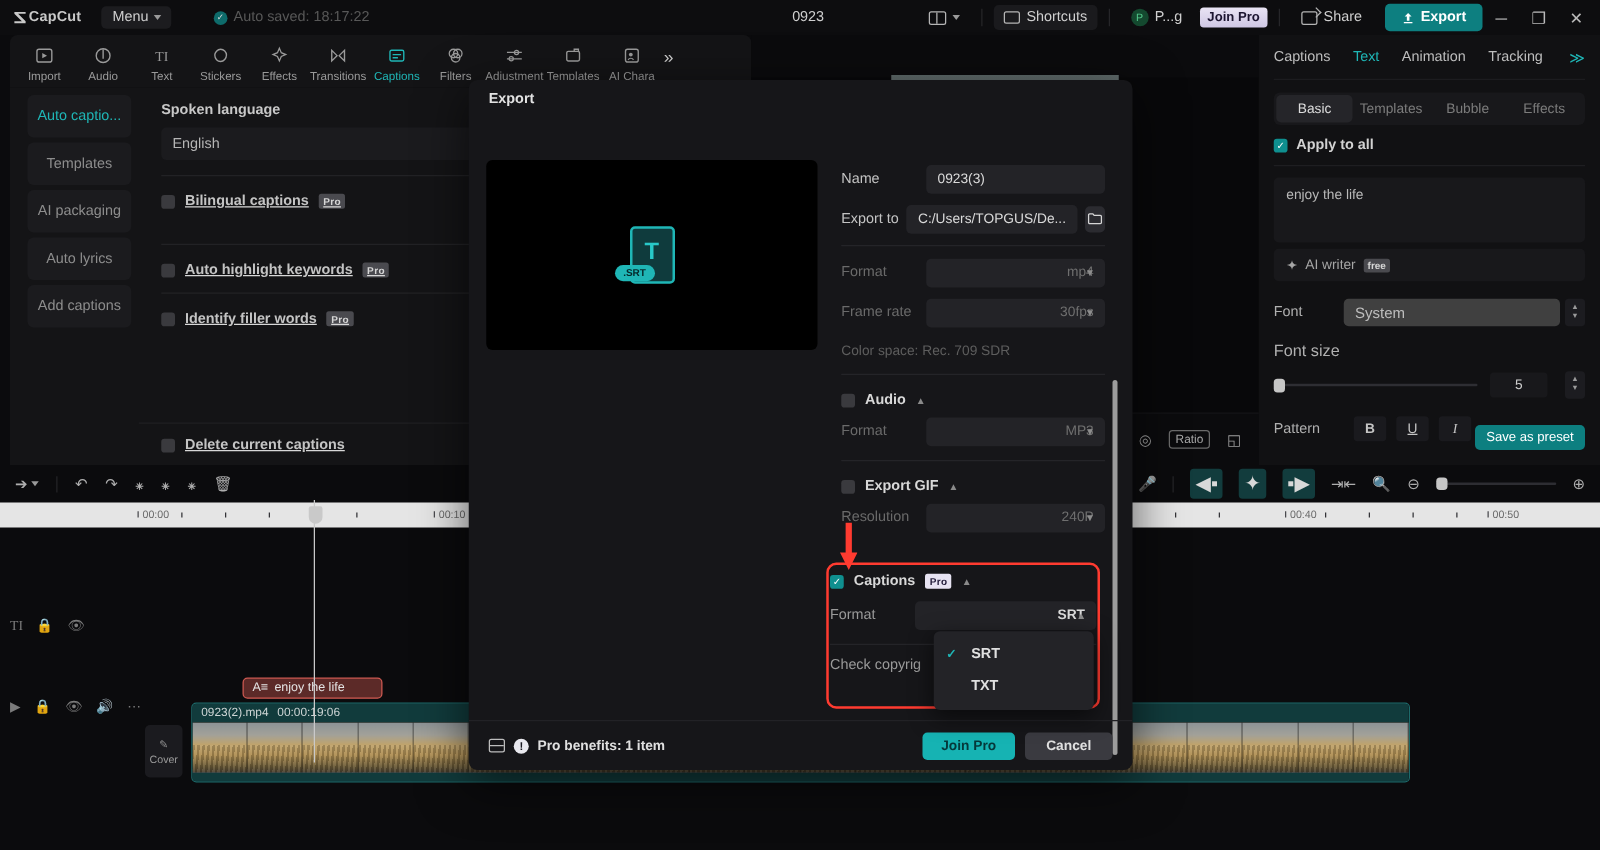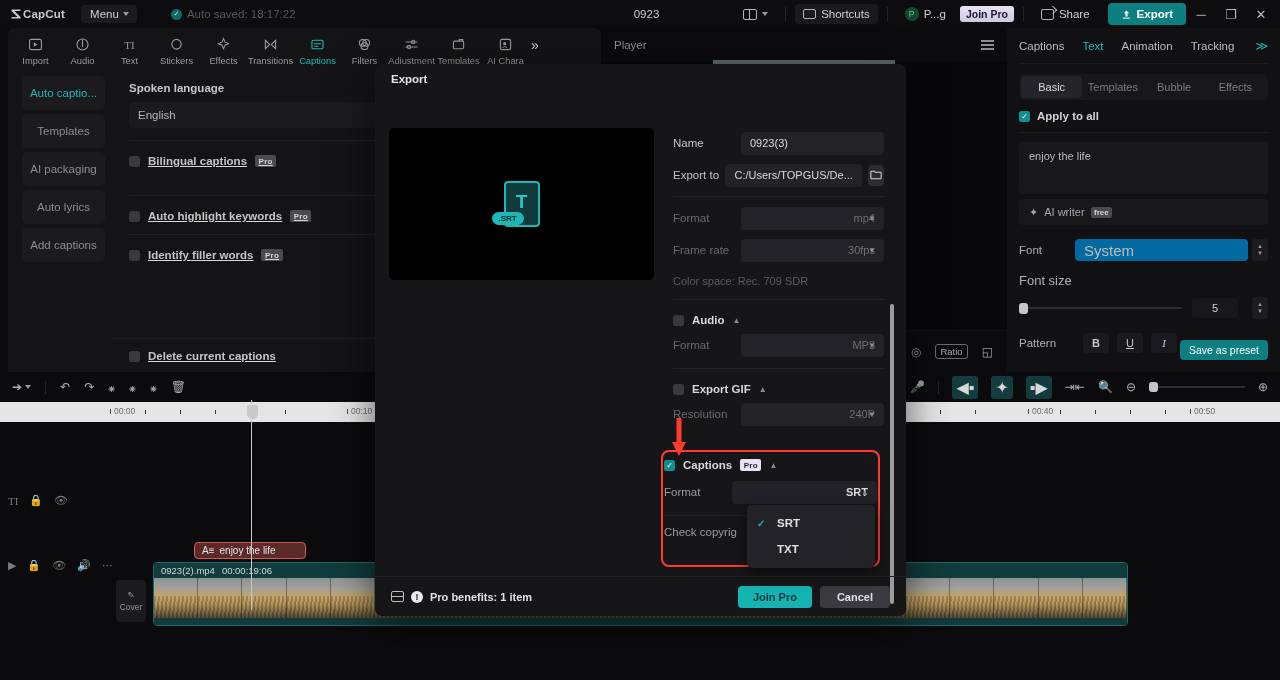--- a/index.html
+++ b/index.html
@@ -162,22 +162,22 @@
   .rp-hr { height: 1px; background: #1e1e21; margin: 10px 0 0 0; }
   .textarea { margin-top: 9px; height: 52px; background: #18181b; border-radius: 4px;
               padding: 8px 10px; font-size: 11px; color: #b9b9b9; }
   .aiwriter { margin-top: 5px; height: 26px; background: #18181b; border-radius: 4px;
               display: flex; align-items: center; gap: 6px; padding: 0 10px;
               font-size: 11px; color: #a6a6a6; }
   .free-badge { background: #4a4a4f; color: #d6d6d6; font-size: 8px; font-weight: 700;
                 border-radius: 2px; padding: 1px 3.5px; }
   .frow { display: flex; align-items: center; margin-top: 14px; }
   .frow .k { width: 56px; font-size: 11.5px; color: #b0b0b0; }
-  .fsel { flex: 1; height: 22px; background: #0369a1; border-radius: 4px;
-          display: flex; align-items: center; padding: 0 9px; font-size: 15px; color: #bdbdbd; }
+  .fsel { flex: 1; height: 22px; background: #404040; border-radius: 4px;
+          display: flex; align-items: center; padding: 0 9px; font-size: 12px; color: #bdbdbd; }
   .stepper { width: 16px; height: 22px; background: #1c1c20; border-radius: 3px;
              margin-left: 4px; display: flex; flex-direction: column;
              align-items: center; justify-content: center; color: #9a9a9a; font-size: 6px; line-height: 7px; }
   .slider-row { display: flex; align-items: center; gap: 10px; margin-top: 9px; }
   .track { flex: 1; height: 2px; background: #2e2e33; border-radius: 1px; position: relative; }
   .knob { position: absolute; left: 0; top: -4px; width: 9px; height: 11px;
           background: #c6c6c6; border-radius: 3px; }
   .numbox { width: 46px; height: 20px; background: #18181b; border-radius: 3px;
             display: flex; align-items: center; justify-content: center;
             font-size: 11px; color: #cfcfcf; }
@@ -471,28 +471,20 @@
       <div class="lp-bottom">
         <div class="lp-opt" style="margin-top:0">
           <span class="cb-off"></span>
           <span class="t">Delete current captions</span>
         </div>
       </div>
     </div>
   </div>
 
   <div class="player">
-    <div class="player-hd">
-      <span>Player</span>
-      <span class="hamb">
-          <i></i>
-          <i></i>
-          <i></i>
-        </span>
-    </div>
     <div class="stage">
       <div class="video">
         <div class="hz"></div>
         <div class="figure"></div>
         <div class="grass"></div>
         <div class="cap">Enjoy the life</div>
       </div>
     </div>
     <div class="player-ft">
       <span class="pf-ico">◎</span>

